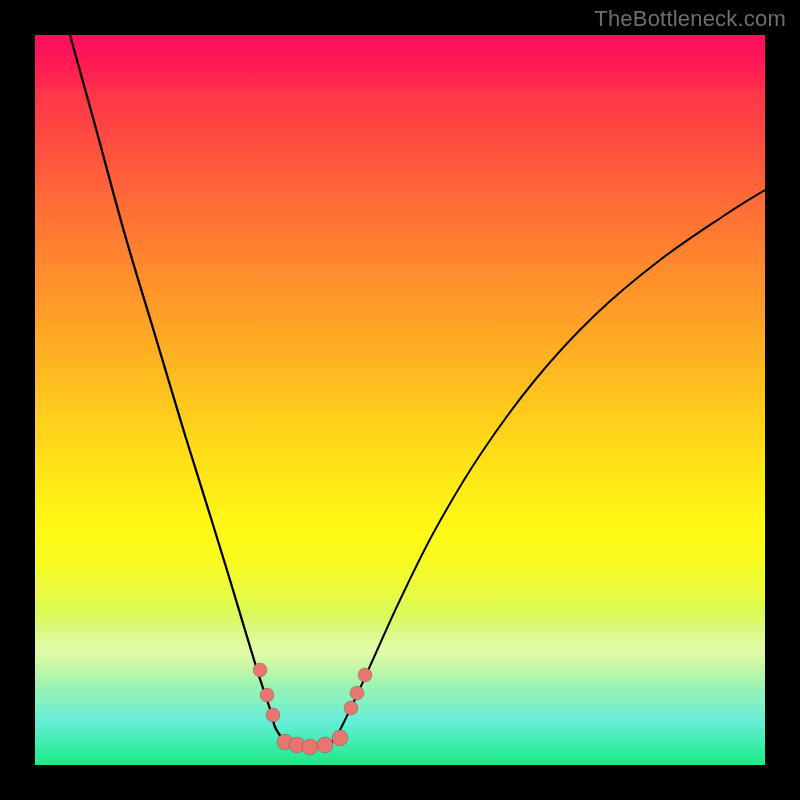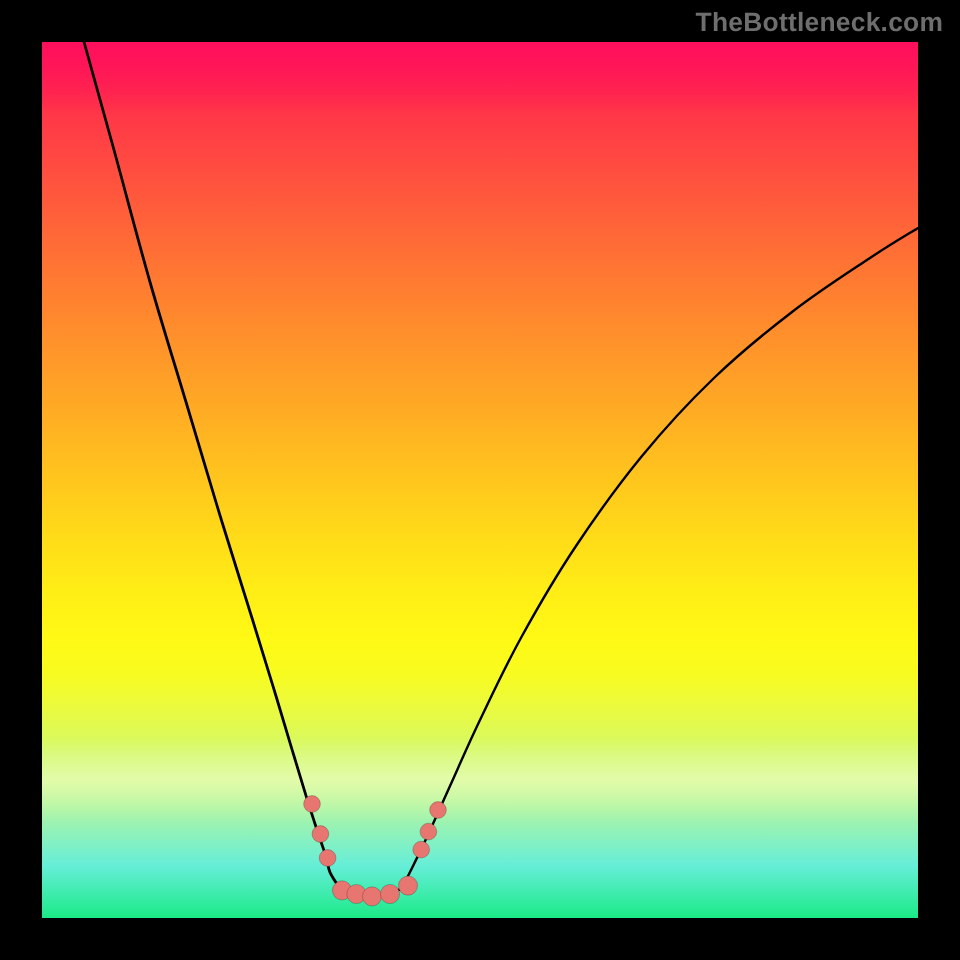--- a/index.html
+++ b/index.html
@@ -16,21 +16,21 @@
     width: 800px;
     height: 800px;
     background: #000;
   }
   .watermark {
     position: absolute;
     top: 6px;
     right: 14px;
     color: #6e6e6e;
     font-size: 22px;
-    font-weight: 700;
+    font-weight: 400;
     letter-spacing: 0.2px;
     z-index: 5;
   }
   .plot-area {
     position: absolute;
     left: 35px;
     top: 35px;
     width: 730px;
     height: 730px;
     background: linear-gradient(to bottom,

